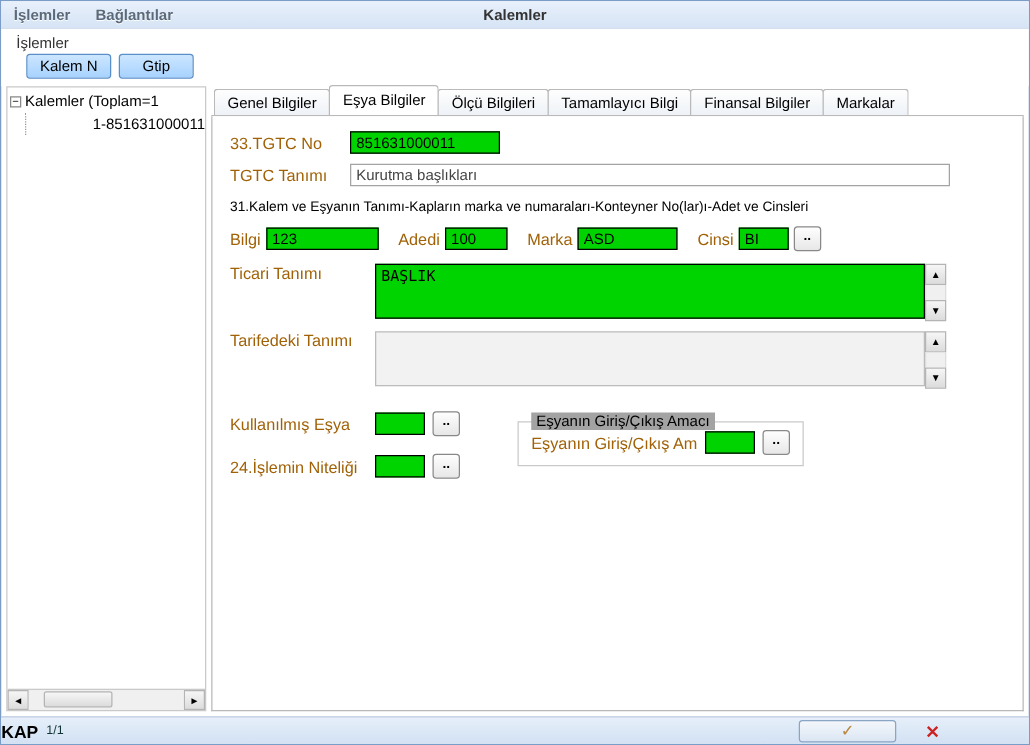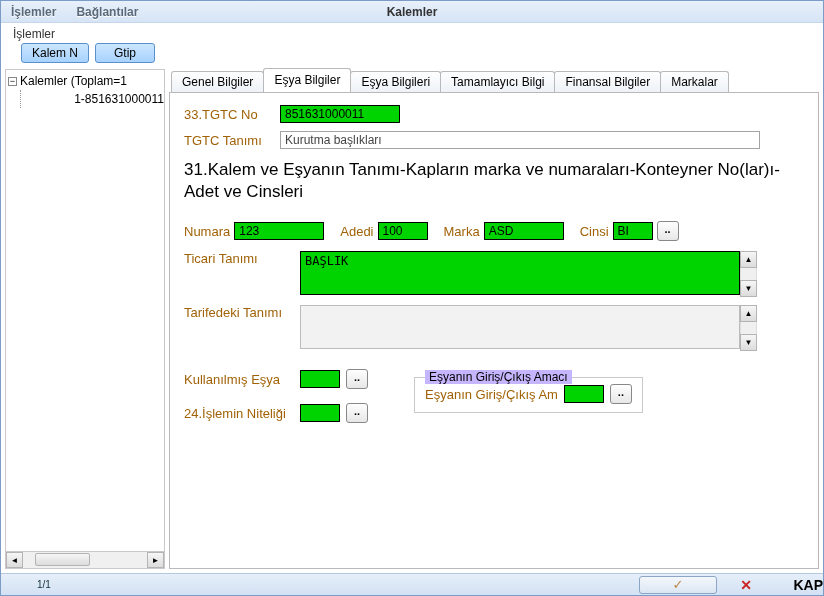--- a/index.html
+++ b/index.html
@@ -184,22 +184,22 @@
     border: 1px solid #a3a3a3;
     padding: 1px 4px;
     font-size: 12px;
     height: 18px;
   }
   .wide-def {
     width: 480px;
     color: #444;
   }
   .sect-text {
-    font-size: 17px; color: #000;
-    margin-top: 10px; margin-bottom: 18px;
+    font-size: 11px; color: #000;
+    margin-top: 10px; margin-bottom: 8px;
     line-height: 1.3;
   }
   .inline-group { display: flex; align-items: center; gap: 4px; }
   .dots-btn {
     width: 22px; height: 20px;
     border: 1px solid #888;
     background: linear-gradient(#fefefe,#e7e7e7);
     border-radius: 3px;
     text-align:center;
     font-weight:bold;
@@ -244,21 +244,21 @@
     display:flex; align-items:center; justify-content:center;
   }
   .ta-scroll .track { flex:1; background:#f0f0f0; border-left:1px solid #ddd; border-right:1px solid #ddd;}
   .fieldset {
     border: 1px solid #c9c9c9;
     margin-top: 8px;
     padding: 8px 10px 8px 10px;
   }
   .fieldset-legend {
     margin-top: -16px;
-    background: #c4b5fd;
+    background: #a3a3a3;
     width: fit-content;
     padding: 0 4px;
     font-size: 12px;
   }
   .two-col { display: flex; gap: 46px; margin-top: 18px; align-items: flex-start; }
   .left-col { display: flex; flex-direction: column; gap: 14px; }
   .field-row { display: flex; align-items: center; gap: 6px; }
   .field-row .label { width: 110px; }
   .statusbar {
     height: 22px;
@@ -269,21 +269,21 @@
     padding: 0 8px;
     position: relative;
   }
   .statusbar .counter {
     font-size: 10px; color: #133;
     margin-left: 28px;
   }
   .statusbar .kap {
     position: absolute;
     left: 0; right: 0;
-    text-align: right;
+    text-align: left;
     font-weight: bold;
     font-size: 14px;
     color: #000;
     pointer-events: none;
   }
   .statusbar .right {
     margin-left: auto;
     display: flex; gap: 20px; align-items: center;
   }
   .ok-btn {
@@ -340,21 +340,21 @@
           <div class="thumb"></div>
         </div>
         <div class="arrow">►</div>
       </div>
     </div>
 
     <div class="tabspane">
       <div class="tabs">
         <div class="tab">Genel Bilgiler</div>
         <div class="tab active">Eşya Bilgiler</div>
-        <div class="tab">Eşya Bilgileri</div>
+        <div class="tab">Ölçü Bilgileri</div>
         <div class="tab">Tamamlayıcı Bilgi</div>
         <div class="tab">Finansal Bilgiler</div>
         <div class="tab">Markalar</div>
       </div>
 
       <div class="tabpanel">
 
         <div class="row">
           <span class="label" style="width:90px">33.TGTC No</span>
           <input class="hl-input" style="width: 120px;" value="851631000011">
@@ -362,21 +362,21 @@
 
         <div class="row">
           <span class="label" style="width:90px">TGTC Tanımı</span>
           <input class="plain-input wide-def" value="Kurutma başlıkları" style="">
         </div>
 
         <div class="sect-text">31.Kalem ve Eşyanın Tanımı-Kapların marka ve numaraları-Konteyner No(lar)ı-Adet ve Cinsleri</div>
 
         <div class="row" style="gap:16px">
           <div class="inline-group">
-            <span class="label">Numara</span>
+            <span class="label">Bilgi</span>
             <input class="hl-input" style="width: 90px;" value="123">
           </div>
           <div class="inline-group">
             <span class="label">Adedi</span>
             <input class="hl-input" style="width: 50px;" value="100">
           </div>
           <div class="inline-group">
             <span class="label">Marka</span>
             <input class="hl-input" style="width: 80px;" value="ASD">
           </div>

